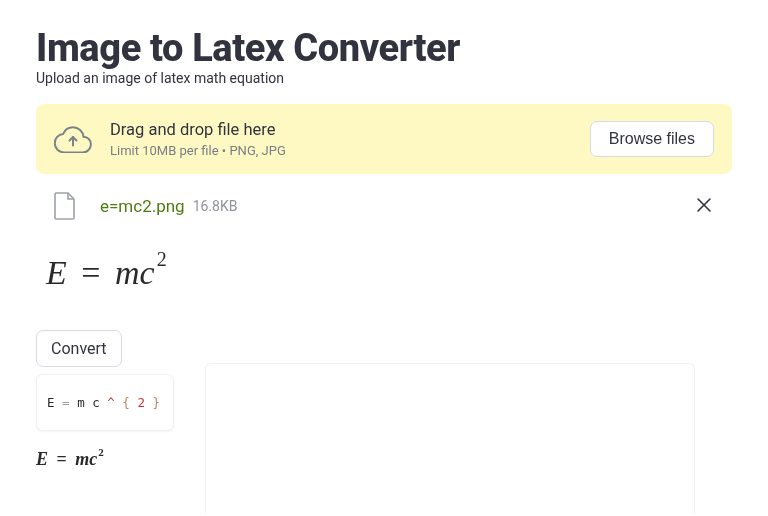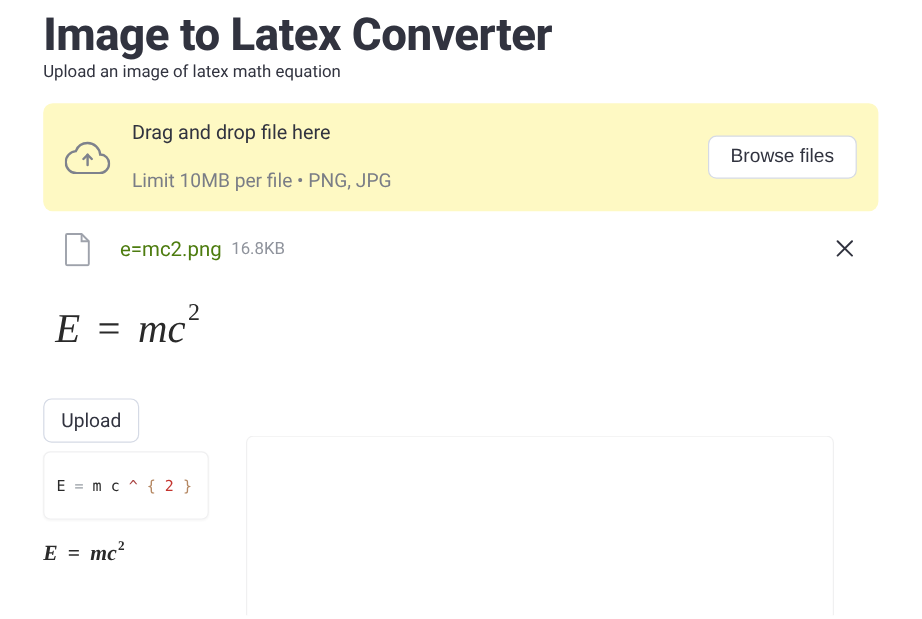--- a/index.html
+++ b/index.html
@@ -7,21 +7,21 @@
     width: 768px; height: 516px;
     font-family: "Source Sans Pro", -apple-system, BlinkMacSystemFont, "Segoe UI", Roboto, Helvetica, Arial, sans-serif;
     background: #fff;
     color: #31333f;
   }
   .container { padding: 0 36px 36px 36px; width: 768px; }
   h1.page-title {
     font-size: 38px;
     font-weight: 800;
     color: #31333f;
-    padding-top: 8px;
+    padding-top: 26px;
     letter-spacing: -0.01em;
   }
   .subtitle {
     font-size: 14px;
     margin-top: 0;
     color: #31333f;
   }
   .uploader {
     margin-top: 18px;
     background: #fef9c3;
@@ -35,23 +35,23 @@
     margin-right: 18px;
     display: flex; align-items: center; justify-content: center;
   }
   .cloud-icon svg { display: block; }
   .uploader-text { flex: 1 1 auto; }
   .uploader-title {
     font-size: 16.5px;
     color: #31333f;
   }
   .uploader-hint {
-    font-size: 16px;
+    font-size: 13px;
     color: #7a7d86;
-    margin-top: 20px;
+    margin-top: 4px;
   }
   .browse-btn {
     background: #fff;
     border: 1px solid #d5dae5;
     border-radius: 7px;
     padding: 8px 18px;
     font-size: 16px;
     color: #31333f;
     cursor: pointer;
     font-family: Liberation Sans, sans-serif;
@@ -181,21 +181,21 @@
     </span>
   </div>
 
   <div class="equation-preview">
     <span class="base">E</span>
     <span class="eq">=</span>
     <span class="base">m</span><span class="base">c</span><span class="sup">2</span>
   </div>
 
   <div class="convert-row">
-    <button class="convert-btn">Upload</button>
+    <button class="convert-btn">Convert</button>
   </div>
 
   <div class="result-panel">
     <div class="code-box">
       <span class="tok-id">E</span>
       <span class="tok-eq">=</span>
       <span class="tok-id">m</span>
       <span class="tok-id">c</span>
       <span class="tok-caret">^</span>
       <span class="tok-brace">{</span>

